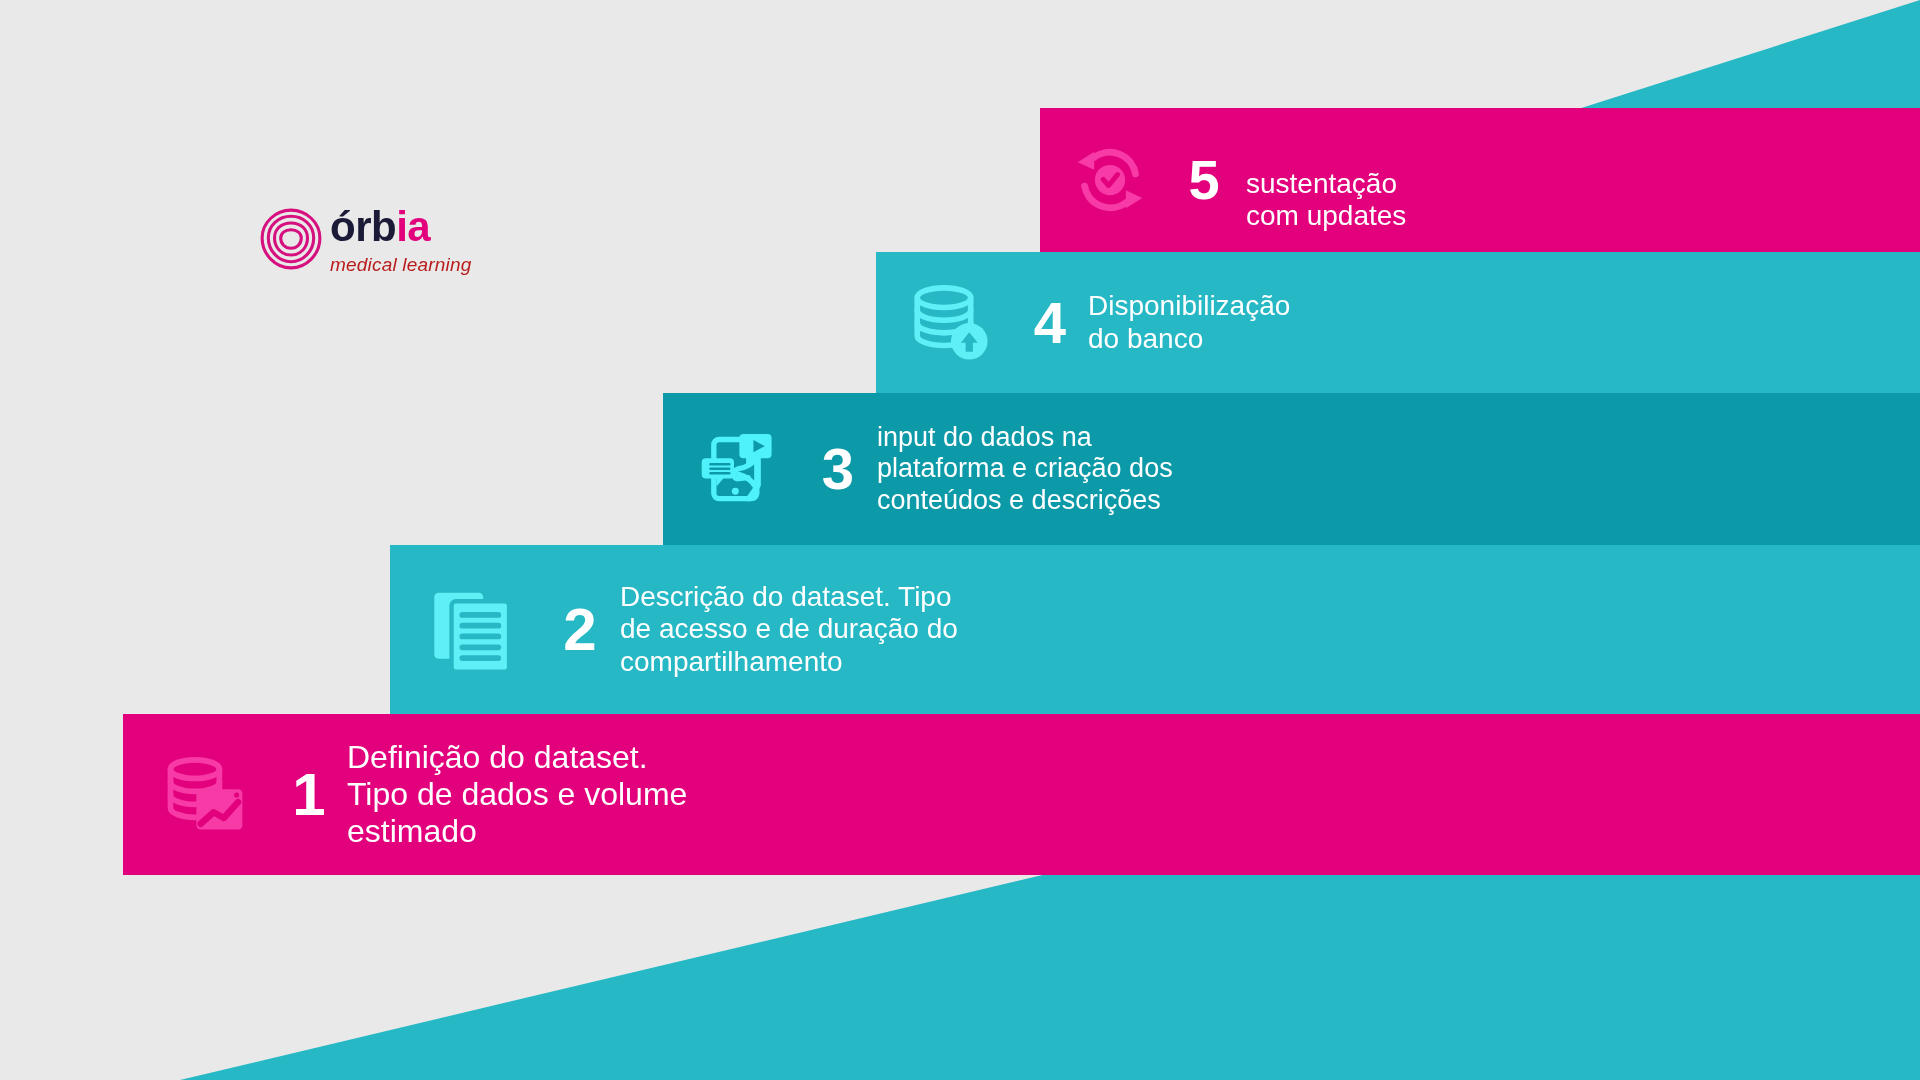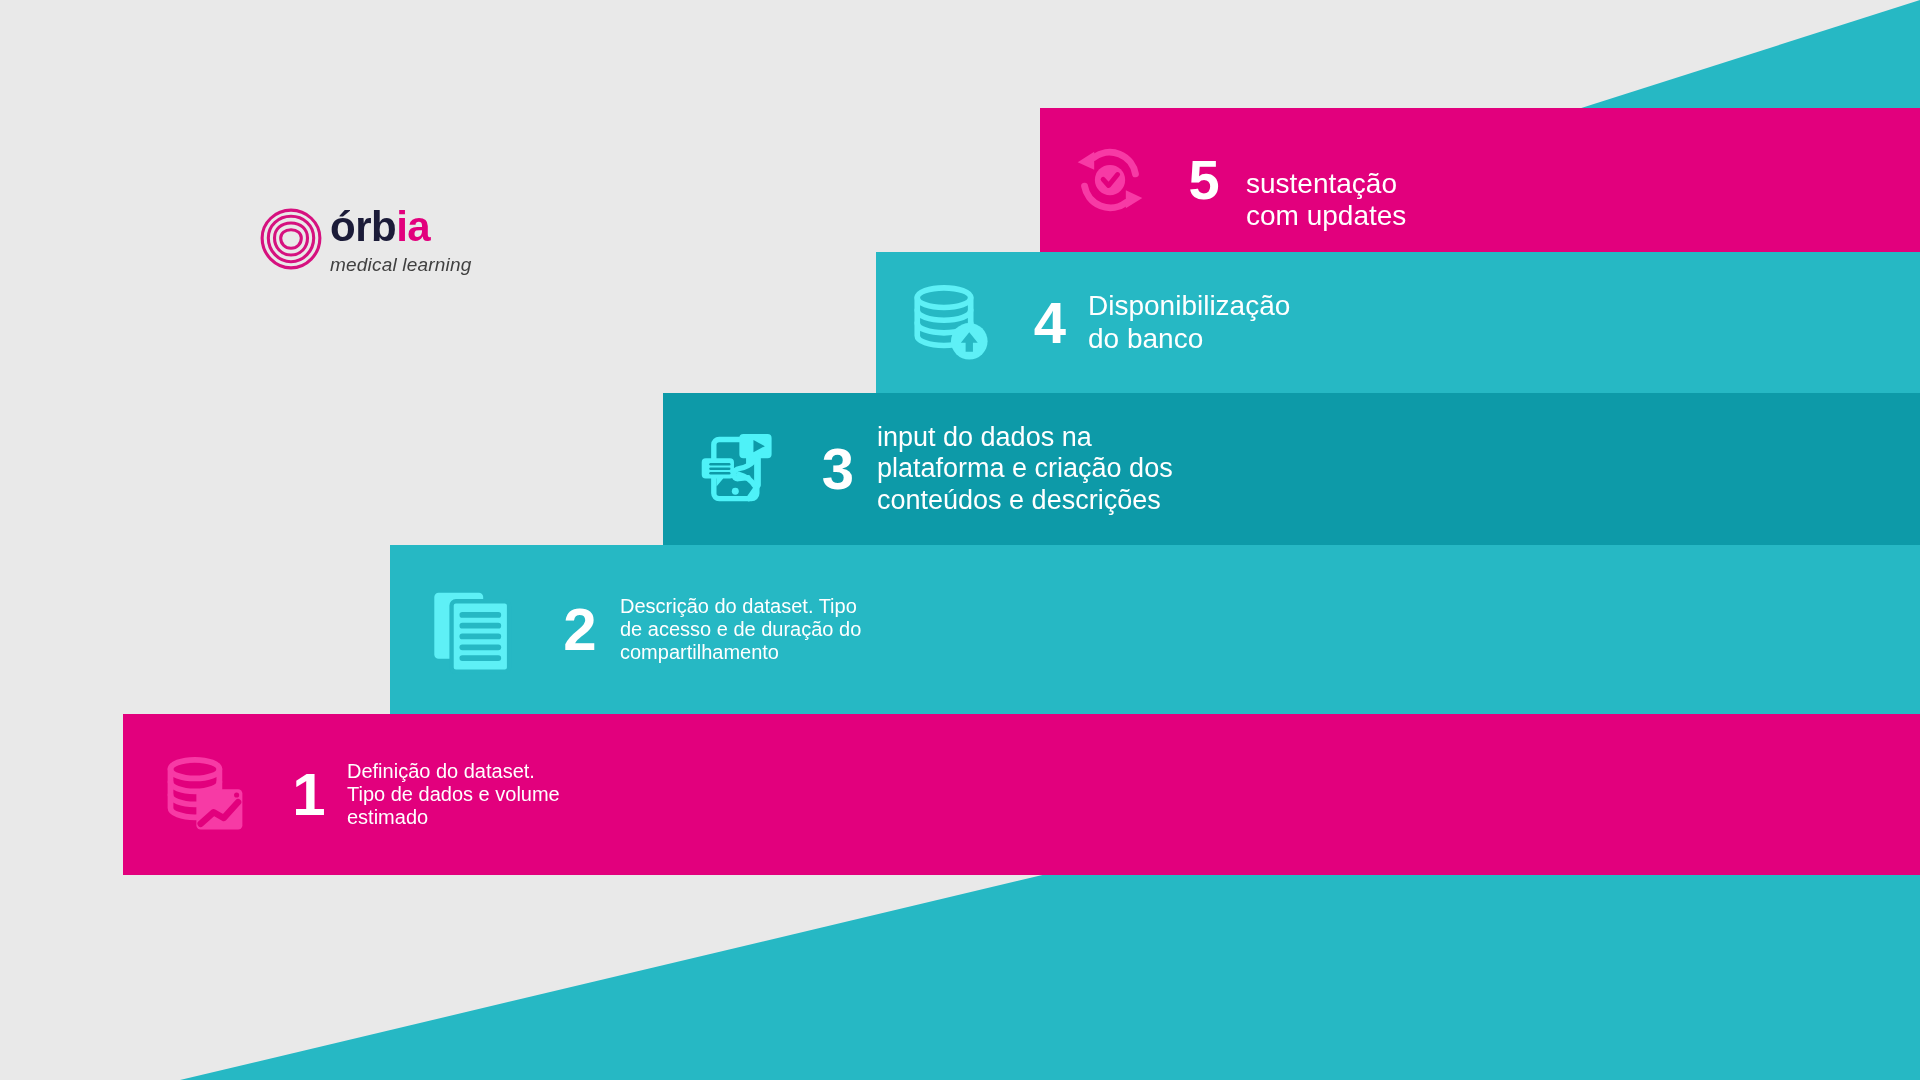--- a/index.html
+++ b/index.html
@@ -96,30 +96,30 @@
   #step-3 .step-number { font-size: 58px; width: 54px; margin: 0 12px 0 30px; }
   #step-3 .step-text { font-size: 27px; }
 
   
   #step-2 {
     left: 390px; top: 545px; height: 169px;
     background: #26b8c4;
     padding-left: 40px;
   }
   #step-2 .step-number { font-size: 60px; width: 56px; margin: 0 12px 0 30px; }
-  #step-2 .step-text { font-size: 20px; }
+  #step-2 .step-text { font-size: 28px; }
 
   
   #step-1 {
     left: 123px; top: 714px; height: 161px;
     background: #e2007d;
     padding-left: 36px;
   }
   #step-1 .step-number { font-size: 60px; width: 52px; margin: 0 12px 0 32px; }
-  #step-1 .step-text { font-size: 20px; }
+  #step-1 .step-text { font-size: 32px; }
 
   
   #brand-logo {
     position: absolute;
     left: 258px;
     top: 204px;
     z-index: 3;
     display: flex;
     align-items: center;
   }
@@ -134,21 +134,21 @@
     font-weight: 700;
     letter-spacing: -0.5px;
     line-height: 1;
     white-space: nowrap;
   }
   #brand-wordmark .w-dark { color: #1b1b38; }
   #brand-wordmark .w-pink { color: #e2007d; }
   #brand-tagline {
     font-size: 19px;
     font-style: italic;
-    color: #404040;
+    color: #b91c1c;
     margin-top: 7px;
     letter-spacing: 0.2px;
     white-space: nowrap;
   }
 </style>
 </head>
 <body>
 
 <div id="stage">
 

